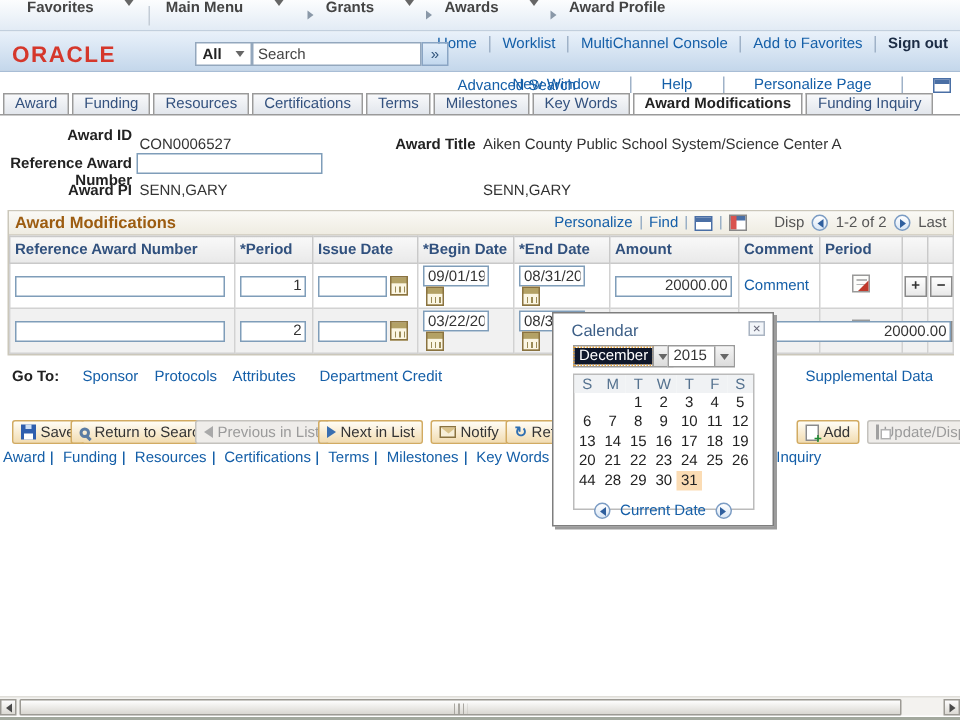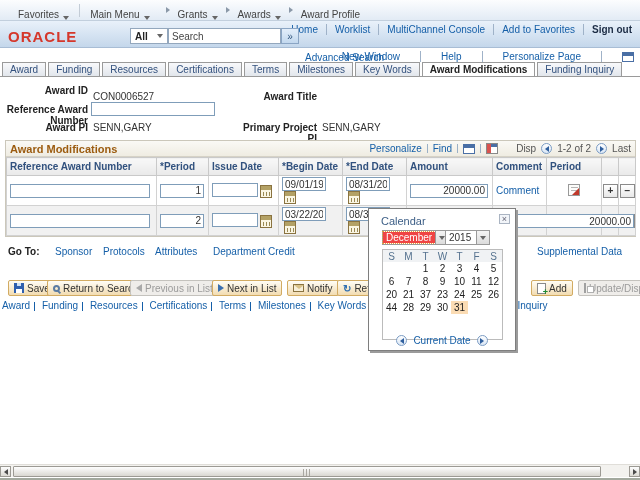--- a/index.html
+++ b/index.html
@@ -9,21 +9,21 @@
     font-family:"Liberation Sans", sans-serif; font-size:10px; color:#333; background:#fff;
   }
   a, .link { color:#155fa8; text-decoration:none; cursor:pointer; }
 
   
   .crumbbar {
     position:absolute; top:0; left:0; width:640px; height:21px;
     background:linear-gradient(#fcfdfe,#e2ebf5); border-bottom:1px solid #c2cfdd;
     display:flex; align-items:center; padding-left:8px; color:#444;
   }
-  .crumb-item { display:flex; align-items:flex-end; gap:4px; padding:0 10px; height:100%; }
+  .crumb-item { display:flex; align-items:flex-start; gap:21px; padding:0 10px; height:100%;font-weight:bold; }
   .crumb-sep { width:1px; height:13px; background:#c3ccd6; }
   .tri-down { width:0; height:0; border-left:3px solid transparent; border-right:3px solid transparent; border-top:4px solid #666; }
   .tri-right { width:0; height:0; border-top:3px solid transparent; border-bottom:3px solid transparent; border-left:4px solid #8a98a8; margin:0 6px; }
 
   
   .banner {
     position:absolute; top:21px; left:0; width:640px; height:27px;
     background:linear-gradient(#e9f1fa,#c4d7eb); border-bottom:1px solid #a8bdd5;
   }
   .brand { position:absolute; left:8px; top:7px; color:#d5372b; font-size:15px; font-weight:bold; letter-spacing:1px; }
@@ -132,21 +132,21 @@
   
   .calendar-pop {
     position:absolute; left:368px; top:208px; width:148px; height:143px; background:#fff;
     border:1px solid #7e7e7e; box-shadow:2px 2px 0 #9b9b9b; z-index:50;
   }
   .cal-title { position:absolute; left:12px; top:6px; color:#3c5e86; font-size:11px; }
   .cal-close { position:absolute; right:5px; top:5px; width:11px; height:10px; border:1px solid #aab4c2;
     background:#f2f5f9; color:#667; font-size:9px; line-height:8px; text-align:center; cursor:pointer; }
   .cal-select { position:absolute; top:21px; height:15px; display:flex; align-items:center; border:1px solid #9a9a9a; background:#fff; cursor:pointer; }
   .cal-select .val { padding:0 3px; }
-  .cal-select .val.hl { background:#ef4444; color:#fff; outline:1px dotted #e7a43c; }
+  .cal-select .val.hl { background:#0f172a; color:#fff; outline:1px dotted #e7a43c; }
   .cal-select .dd { width:13px; height:13px; background:linear-gradient(#f4f4f4,#dcdcdc); border-left:1px solid #9a9a9a;
     display:flex; align-items:center; justify-content:center; }
   .cal-grid { position:absolute; left:13px; top:40px; width:121px; height:91px; border:1px solid #bbb; background:#fff; }
   table.cal { border-collapse:collapse; width:100%; }
   table.cal th { color:#55728f; font-weight:normal; background:#f0f2f4; height:12px; width:17px; text-align:center; }
   table.cal td { text-align:center; height:13px; color:#222; cursor:pointer; }
   table.cal td.sel { background:#fbdcb4; }
   .cal-foot { position:absolute; left:0; right:0; bottom:4px; display:flex; align-items:center; justify-content:center; gap:6px; }
 
   
@@ -236,27 +236,27 @@
     <div class="tab">Milestones</div>
     <div class="tab">Key Words</div>
     <div class="tab active">Award Modifications</div>
     <div class="tab">Funding Inquiry</div>
   </div>
   <div class="tab-rule"></div>
 
   <span class="flabel" style="left:0;top:85px;width:88px">Award ID</span>
   <span class="fvalue" style="left:93px;top:91px">CON0006527</span>
   <span class="flabel" style="left:240px;top:91px;width:77px">Award Title</span>
+  <span class="fvalue" style="left:322px;top:91px">Aiken County Public School System/Science Center A</span>
 
   <span class="flabel" style="left:0;top:104px;width:88px">Reference Award Number</span>
   <input class="text-input" style="position: absolute; left: 91px; top: 102px; width: 124px;" value="">
 
   <span class="flabel" style="left:0;top:122px;width:88px">Award PI</span>
   <span class="fvalue" style="left:93px;top:122px">SENN,GARY</span>
-  <span class="flabel" style="left:240px;top:122px;width:77px">Primary Project PI</span>
   <span class="fvalue" style="left:322px;top:122px">SENN,GARY</span>
 
   <div class="gridbox">
     <div class="grid-headerbar">
       <span class="grid-title">Award Modifications</span>
       <div class="grid-tools">
         <a>Personalize</a>
         <span class="tool-sep"></span>
         <a>Find</a>
         <span class="tool-sep"></span>
@@ -410,23 +410,32 @@
         <tr>
           <td>6</td>
           <td>7</td>
           <td>8</td>
           <td>9</td>
           <td>10</td>
           <td>11</td>
           <td>12</td>
         </tr>
         <tr>
+          <td>13</td>
+          <td>14</td>
+          <td>15</td>
+          <td>16</td>
+          <td>17</td>
+          <td>18</td>
+          <td>19</td>
+        </tr>
+        <tr>
           <td>20</td>
           <td>21</td>
-          <td>37</td>
+          <td>22</td>
           <td>23</td>
           <td>24</td>
           <td>25</td>
           <td>26</td>
         </tr>
         <tr>
           <td>44</td>
           <td>28</td>
           <td>29</td>
           <td>30</td>

